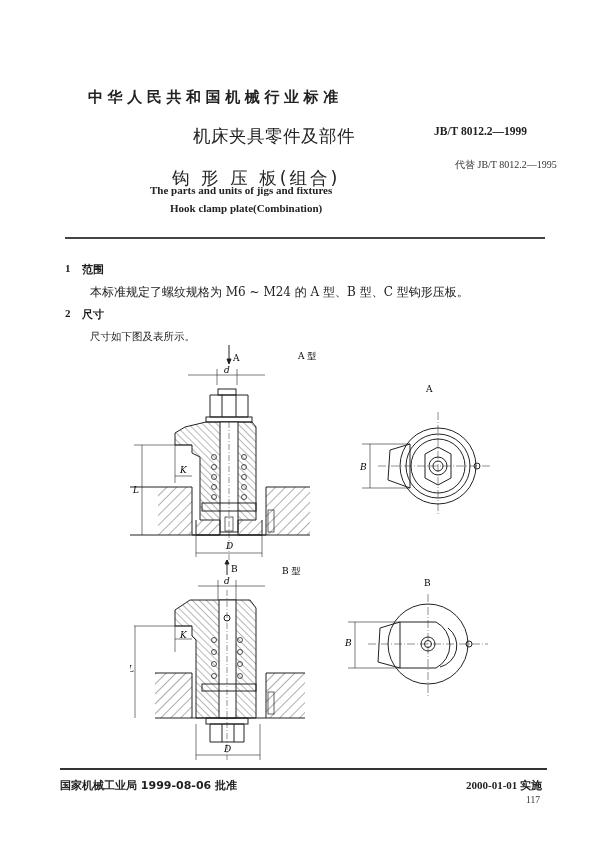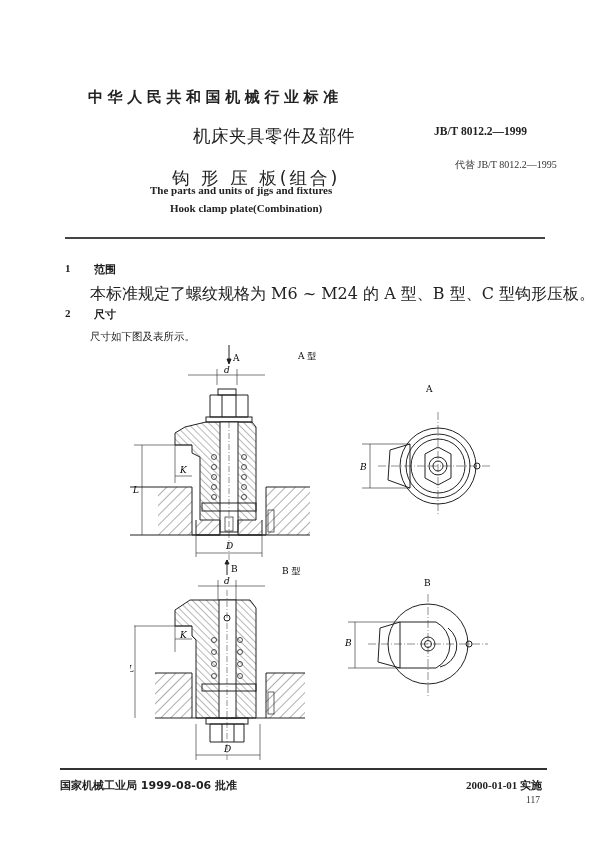--- a/index.html
+++ b/index.html
@@ -10,24 +10,24 @@
   .abs { position: absolute; }
   .org-title { left: 88px; top: 88px; font-family: "DejaVu Sans", sans-serif; font-weight: bold; font-size: 15px; letter-spacing: 4.6px; color: #222; }
   .cn-title1 { left: 148px; top: 124px; font-family: Liberation Sans, sans-serif; font-size: 17.5px; letter-spacing: 0.5px; color: #222; margin-left: 45px; }
   .cn-title2 { left: 172px; top: 151px; font-family: "DejaVu Sans", sans-serif; font-size: 17.5px; letter-spacing: 3px; color: #222; margin-top: 15px; }
   .std-no { left: 434px; top: 125px; font-family: "Liberation Serif", serif; font-weight: bold; font-size: 11.5px; color: #222; text-align: right; }
   .std-replace { left: 434px; top: 158px; font-family: "Liberation Serif", serif; font-size: 10px; color: #333; margin-left: 21px; }
   .en-title1 { left: 150px; top: 184px; font-family: "Liberation Serif", serif; font-weight: bold; font-size: 11px; color: #222; }
   .en-title2 { left: 170px; top: 202px; font-family: "Liberation Serif", serif; font-weight: bold; font-size: 11px; color: #222; }
   .rule-top { left: 65px; top: 237px; width: 480px; height: 1.5px; background: #444; }
   .sec-num { font-family: "Liberation Serif", serif; font-weight: bold; font-size: 11px; }
-  .sec-title { font-family: "DejaVu Sans", sans-serif; font-weight: bold; font-size: 11px; margin-left: 12px; }
+  .sec-title { font-family: "DejaVu Sans", sans-serif; font-weight: bold; font-size: 11px; }
   .sec1-num { left: 65px; top: 262px; }
   .sec1-title { left: 82px; top: 262px; }
-  .sec1-body { left: 90px; top: 284px; font-size: 16px; font-family: "DejaVu Serif", serif; color: #222; }
+  .sec1-body { left: 90px; top: 284px; font-size: 12px; font-family: "DejaVu Serif", serif; color: #222; }
   .sec2-num { left: 65px; top: 307px; }
   .sec2-title { left: 82px; top: 307px; }
   .sec2-body { left: 90px; top: 330px; font-size: 10.5px; font-family: "DejaVu Serif", serif; color: #222; }
   .fig-label { font-family: "DejaVu Serif", serif; font-size: 9px; color: #222; }
   .rule-bottom { left: 60px; top: 768px; width: 487px; height: 1.5px; background: #333; }
   .footer-left { left: 60px; top: 778px; font-family: "DejaVu Sans", sans-serif; font-weight: bold; font-size: 11px; color: #222; }
   .footer-right { left: 466px; top: 778px; font-family: Liberation Serif, serif; font-weight: bold; font-size: 11px; color: #222; }
   .page-num { left: 526px; top: 795px; font-family: "Liberation Serif", serif; font-size: 9.5px; color: #333; }
   svg { position: absolute; }
 </style>

